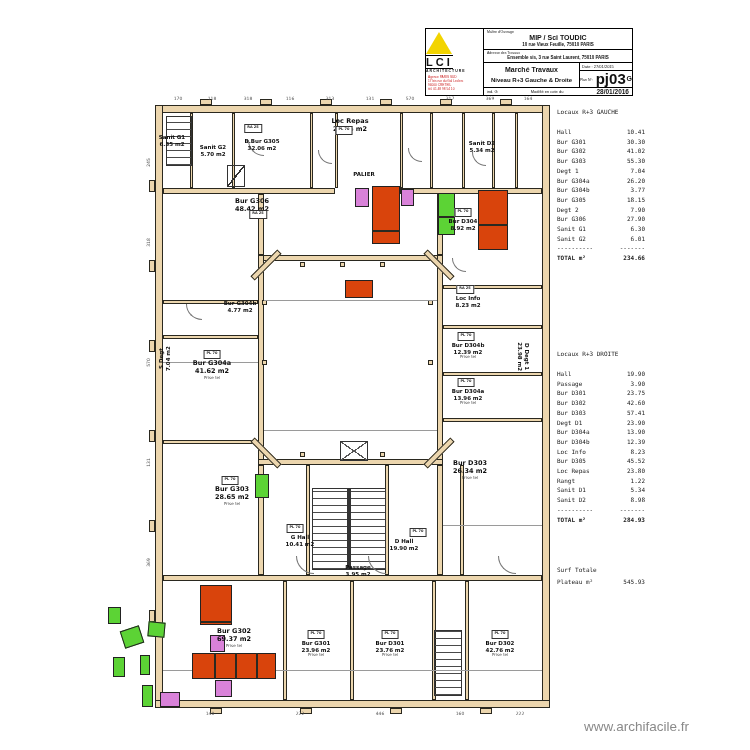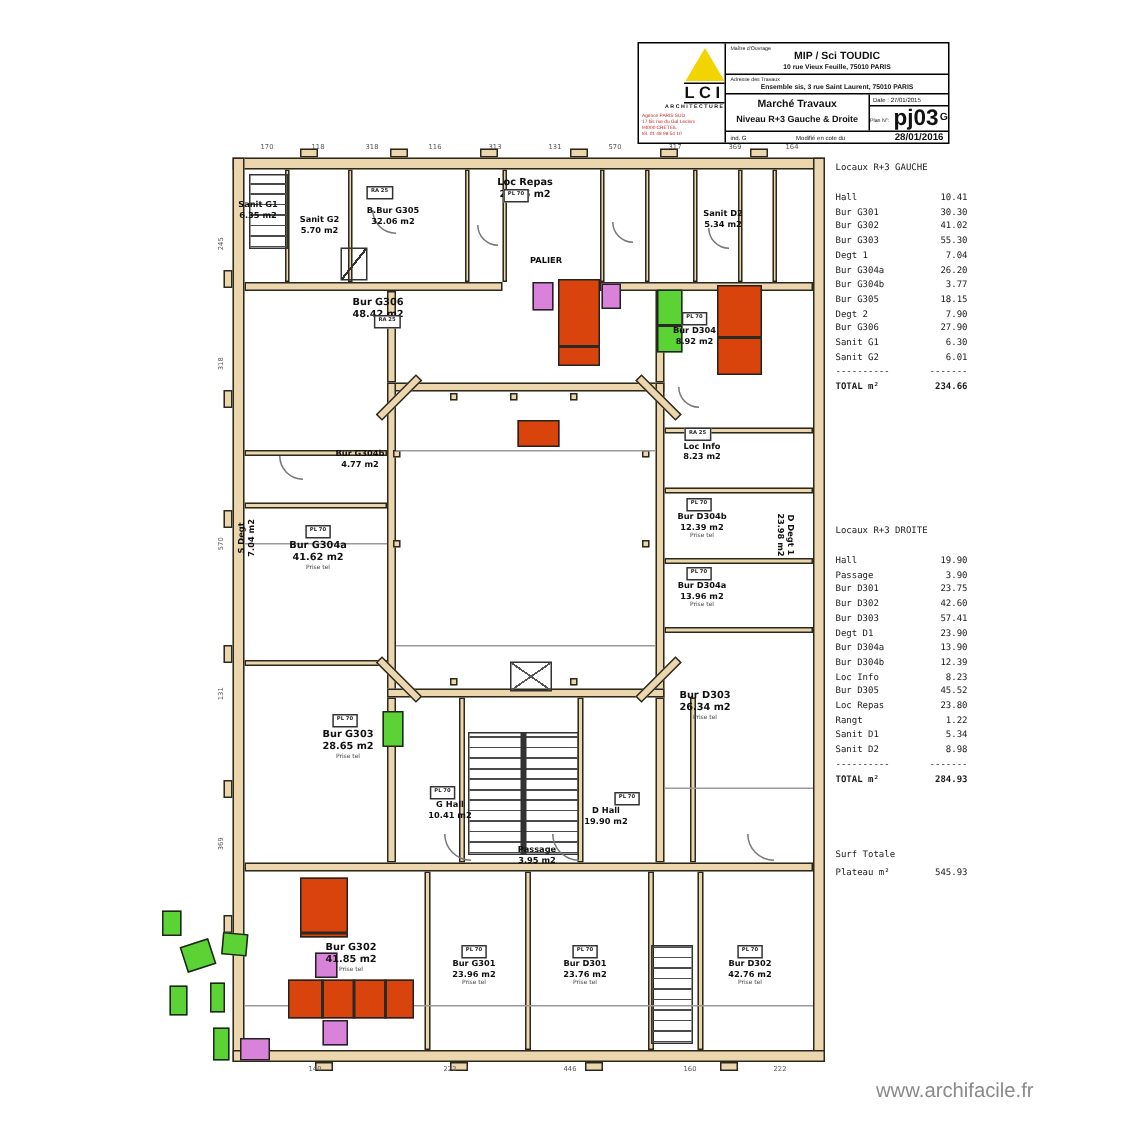--- a/index.html
+++ b/index.html
@@ -35,21 +35,21 @@
   
   .tbl{position:absolute;width:88px;font-family:"DejaVu Sans Mono",monospace;
        font-size:6px;color:#1a1a1a;}
   .tbl .ttl{line-height:10px;margin-bottom:10px;white-space:nowrap;}
   .trow{display:flex;justify-content:space-between;line-height:9.7px;white-space:nowrap;}
   .trow.total{font-weight:bold;}
   
   #title-block{position:absolute;left:425px;top:28px;width:206px;height:66px;
       border:1px solid #000;display:flex;font-family:"Liberation Sans",sans-serif;background:#fff;}
   #tb-logo{width:58px;border-right:1px solid #000;display:flex;flex-direction:column;
-      align-items:flex-end;padding-top:3px;box-sizing:border-box;}
+      align-items:flex-start;padding-top:3px;box-sizing:border-box;}
   .tri{width:0;height:0;border-left:13px solid transparent;border-right:13px solid transparent;
       border-bottom:22px solid #f2d400;}
   .lci{font-size:11px;font-weight:bold;letter-spacing:3px;border-top:1.5px solid #000;
       border-bottom:1.5px solid #000;line-height:12px;margin-top:1px;}
   .arch{font-size:3.5px;letter-spacing:1px;font-weight:bold;}
   .agency{font-size:3.2px;line-height:4px;color:#c22;text-align:left;width:100%;
       padding:2px 0 0 2px;box-sizing:border-box;}
   #tb-main{flex:1;display:flex;flex-direction:column;}
   .tb-row{border-bottom:1px solid #000;padding:1px 3px;box-sizing:border-box;}
   .tb-label{font-size:3.5px;color:#222;display:block;}
@@ -447,21 +447,21 @@
       <div class="room-label" style="left: 404px; top: 538px;">
         <div>D Hall</div>
         <div>19.90 m2</div>
       </div>
       <div class="room-label" style="left: 358px; top: 564px;">
         <div>Passage</div>
         <div>3.95 m2</div>
       </div>
       <div class="room-label big" style="left: 234px; top: 628px;">
         <div>Bur G302</div>
-        <div>41.85 m2</div>
+        <div>69.37 m2</div>
         <span class="sub">Prise tel</span>
       </div>
       <div class="room-label" style="left: 316px; top: 640px;">
         <div>Bur G301</div>
         <div>23.96 m2</div>
         <span class="sub">Prise tel</span>
       </div>
       <div class="room-label" style="left: 390px; top: 640px;">
         <div>Bur D301</div>
         <div>23.76 m2</div>

